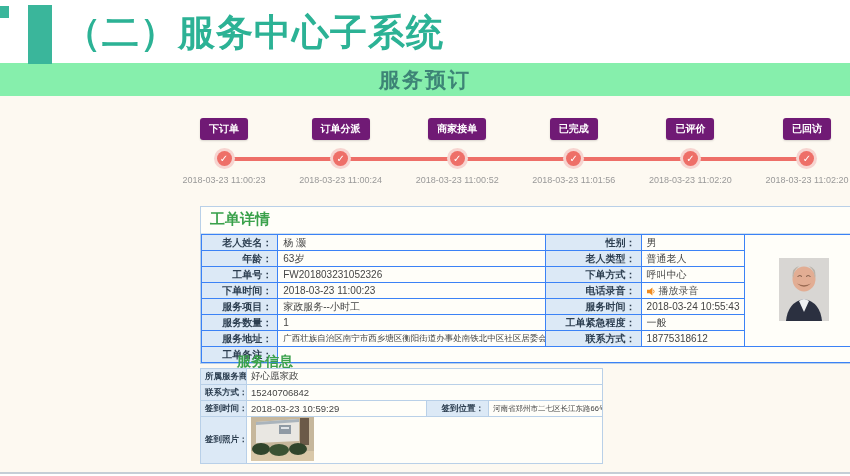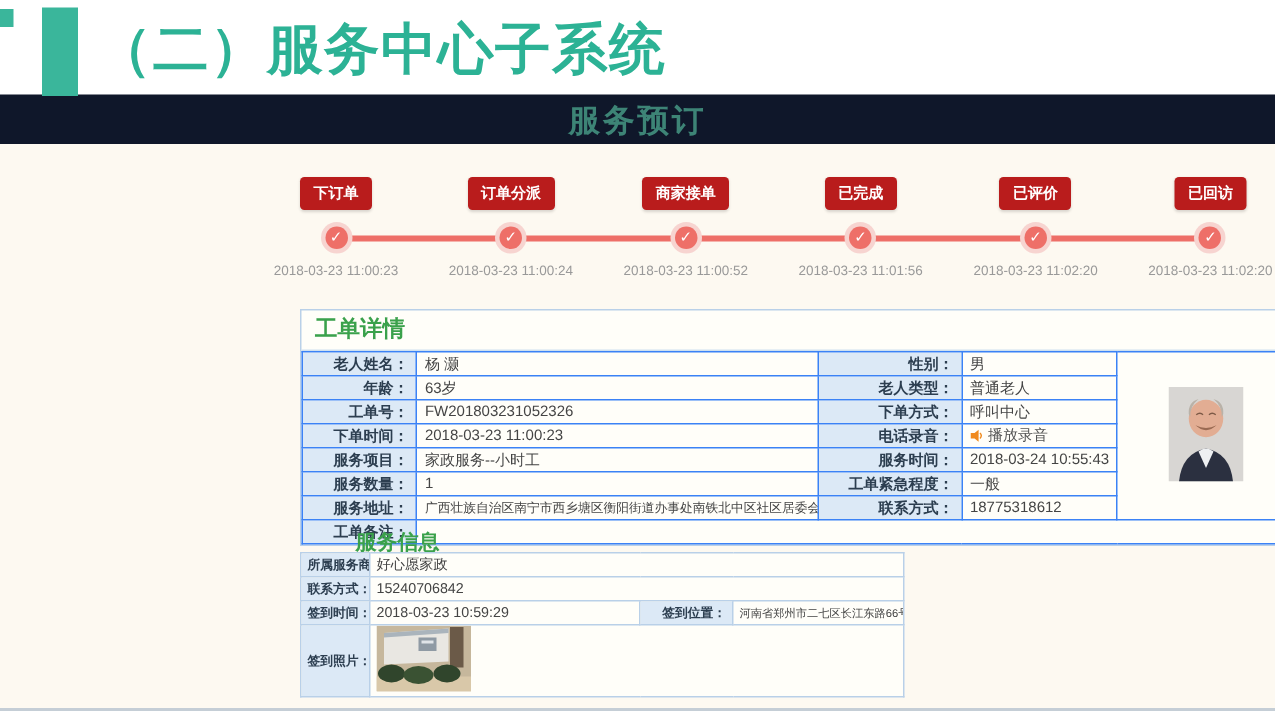--- a/index.html
+++ b/index.html
@@ -9,21 +9,21 @@
     font-family:"Liberation Sans","DejaVu Sans",sans-serif;
   }
   
   .corner-sq{position:absolute;left:0;top:6px;width:9px;height:12px;background:#3ab69b;}
   .title-accent{position:absolute;left:28px;top:5px;width:24px;height:59px;background:#3ab69b;z-index:3;}
   .slide-title{
     position:absolute;left:64px;top:8px;margin:0;
     font-size:37px;font-weight:bold;color:#2cb295;letter-spacing:1px;white-space:nowrap;z-index:2;
   }
   .banner{
-    position:absolute;left:0;top:63px;width:850px;height:33px;background:#0f172a;
+    position:absolute;left:0;top:63px;width:850px;height:33px;background:#86efac;
     display:flex;align-items:center;justify-content:center;z-index:1;
   }
   .banner-text{font-size:21px;font-weight:600;color:#3d8476;letter-spacing:2px;}
   
   .content{
     position:absolute;left:0;top:96px;width:850px;height:376px;
     background:#fdf9f1;border-bottom:2px solid #c5ced6;
   }
   
   .note-box{
@@ -31,21 +31,21 @@
     border:2px solid #e8c95e;background:#fffef8;padding:9px 7px;
     font-size:15px;line-height:29px;color:#3f3f3f;font-weight:600;
     text-align:justify;text-indent:2em;letter-spacing:0.5px;
   }
   
   .timeline{position:absolute;left:188px;top:22px;width:655px;height:70px;}
   .tl-line{position:absolute;left:34px;right:36px;top:39px;height:4px;background:#ee6f68;border-radius:2px;}
   .tl-steps{position:relative;display:flex;justify-content:space-between;}
   .tl-step{width:72px;display:flex;flex-direction:column;align-items:center;}
   .tl-btn{
-    border:none;background:#b91c1c;color:#fff;font-size:10px;font-weight:bold;
+    border:none;background:#701a75;color:#fff;font-size:10px;font-weight:bold;
     padding:4px 9px;border-radius:3px;white-space:nowrap;cursor:pointer;
     font-family:inherit;box-shadow:0 1px 2px rgba(0,0,0,0.15);
   }
   .tl-dot{
     margin-top:11px;width:15px;height:15px;border-radius:50%;background:#ee6f68;
     box-shadow:0 0 0 3px #f7d4d0;display:flex;align-items:center;justify-content:center;z-index:2;
   }
   .tl-dot .chk{color:#fff;font-size:10px;font-weight:bold;line-height:1;}
   .tl-time{margin-top:9px;font-size:9px;color:#999;white-space:nowrap;}
   

